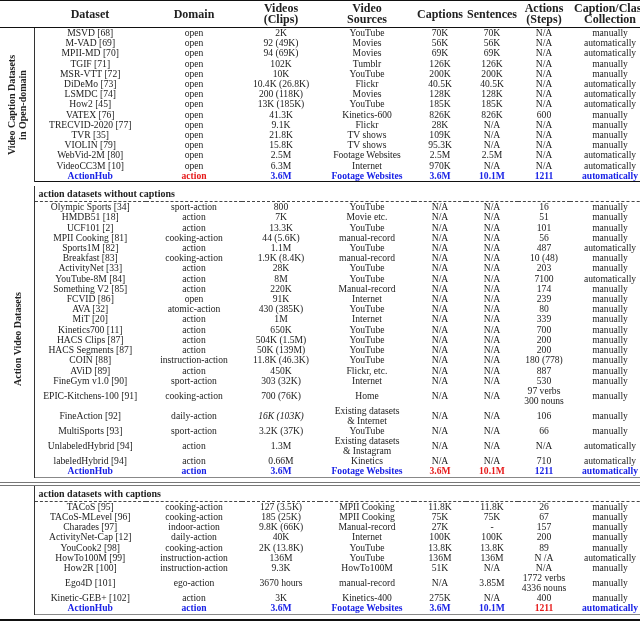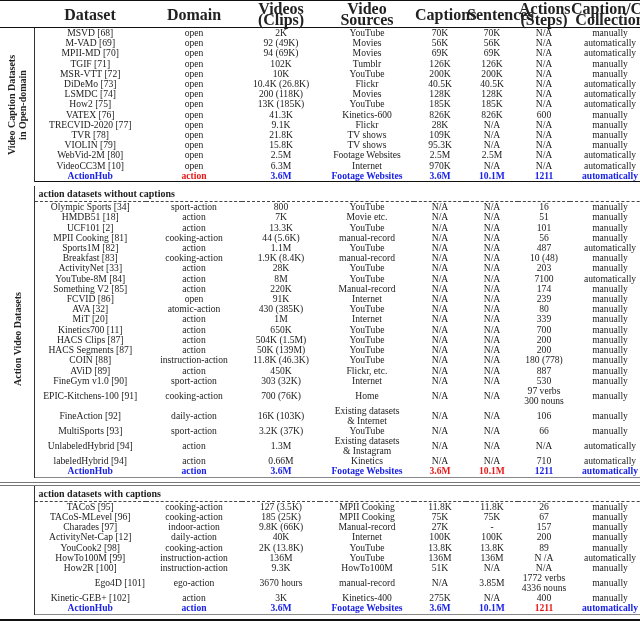--- a/index.html
+++ b/index.html
@@ -1,20 +1,20 @@
 <!DOCTYPE html>
 <html><head>
 <meta charset="utf-8">
 <style>
   html, body { margin:0; padding:0; background:#fff; }
   body { width:640px; height:622px; overflow:hidden; font-family:"Liberation Serif","DejaVu Serif",serif; color:#222; }
   .wrap { position:relative; width:640px; }
   table { border-collapse:collapse; width:640px; table-layout:fixed; }
   td, th { font-size:9.6px; line-height:10.2px; padding:0 1px; text-align:center; white-space:nowrap; vertical-align:middle; }
-  th { font-weight:bold; font-size:16px; line-height:11px; padding:2px 1px 2px; }
+  th { font-weight:bold; font-size:12px; line-height:11px; padding:2px 1px 2px; }
   .top-rule { border-top:1.6px solid #111; }
   .head-row th { border-bottom:1.6px solid #111; }
   .side { position:relative; }
   .side-label { position:absolute; left:50%; top:50%; transform:translate(-50%,-50%) rotate(-90deg); font-weight:bold; font-size:10px; line-height:11px; white-space:nowrap; text-align:center; }
   .vbar { border-right:1px solid #333; }
   .blue { color:#1a23e6; font-weight:bold; }
   .red { color:#e61a1a; font-weight:bold; }
   .sec-end td { border-bottom:1.6px solid #111; }
   .gap td { height:4px; padding:0; }
   .double-rule td { border-top:1px solid #777; border-bottom:1px solid #777; height:2px; padding:0; }
@@ -120,21 +120,21 @@
           <td>LSMDC [74]</td>
           <td>open</td>
           <td>200 (118K)</td>
           <td>Movies</td>
           <td>128K</td>
           <td>128K</td>
           <td>N/A</td>
           <td>automatically</td>
         </tr>
         <tr>
-          <td>How2 [75]</td>
+          <td>How2 [45]</td>
           <td>open</td>
           <td>13K (185K)</td>
           <td>YouTube</td>
           <td>185K</td>
           <td>185K</td>
           <td>N/A</td>
           <td>automatically</td>
         </tr>
         <tr>
           <td>VATEX [76]</td>
@@ -150,21 +150,21 @@
           <td>TRECVID-2020 [77]</td>
           <td>open</td>
           <td>9.1K</td>
           <td>Flickr</td>
           <td>28K</td>
           <td>N/A</td>
           <td>N/A</td>
           <td>manually</td>
         </tr>
         <tr>
-          <td>TVR [78]</td>
+          <td>TVR [35]</td>
           <td>open</td>
           <td>21.8K</td>
           <td>TV shows</td>
           <td>109K</td>
           <td>N/A</td>
           <td>N/A</td>
           <td>manually</td>
         </tr>
         <tr>
           <td>VIOLIN [79]</td>
@@ -402,21 +402,21 @@
           <td style="height: 20px;">700 (76K)</td>
           <td style="height: 20px;">Home</td>
           <td style="height: 20px;">N/A</td>
           <td style="height: 20px;">N/A</td>
           <td class="ml" style="height: 20px;">97 verbs<br>300 nouns</td>
           <td style="height: 20px;">manually</td>
         </tr>
         <tr>
           <td style="height: 20px;">FineAction [92]</td>
           <td style="height: 20px;">daily-action</td>
-          <td style="height: 20px;">16K (103K)</td>
+          <td style="height: 20px; font-style: italic;">16K (103K)</td>
           <td class="ml" style="height: 20px;">Existing datasets<br>&amp; Internet</td>
           <td style="height: 20px;">N/A</td>
           <td style="height: 20px;">N/A</td>
           <td style="height: 20px;">106</td>
           <td style="height: 20px;">manually</td>
         </tr>
         <tr>
           <td>MultiSports [93]</td>
           <td>sport-action</td>
           <td>3.2K (37K)</td>
@@ -538,21 +538,21 @@
           <td>instruction-action</td>
           <td>9.3K</td>
           <td>HowTo100M</td>
           <td>51K</td>
           <td>N/A</td>
           <td>N/A</td>
           <td>manually</td>
         </tr>
         <tr>
           <td class="vbar"></td>
-          <td style="height: 20px; text-align: right;">Ego4D [101]</td>
+          <td style="height: 20px;">Ego4D [101]</td>
           <td style="height: 20px;">ego-action</td>
           <td style="height: 20px;">3670 hours</td>
           <td style="height: 20px;">manual-record</td>
           <td style="height: 20px;">N/A</td>
           <td style="height: 20px;">3.85M</td>
           <td class="ml" style="height: 20px;">1772 verbs<br>4336 nouns</td>
           <td style="height: 20px;">manually</td>
         </tr>
         <tr>
           <td class="vbar"></td>

